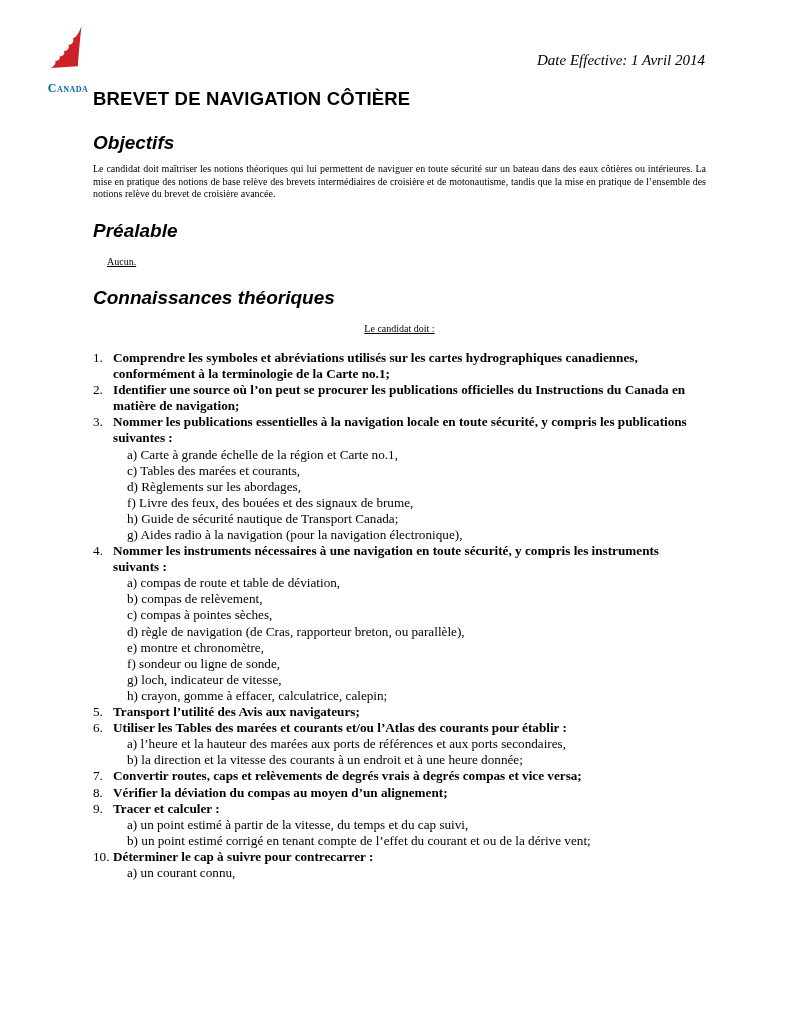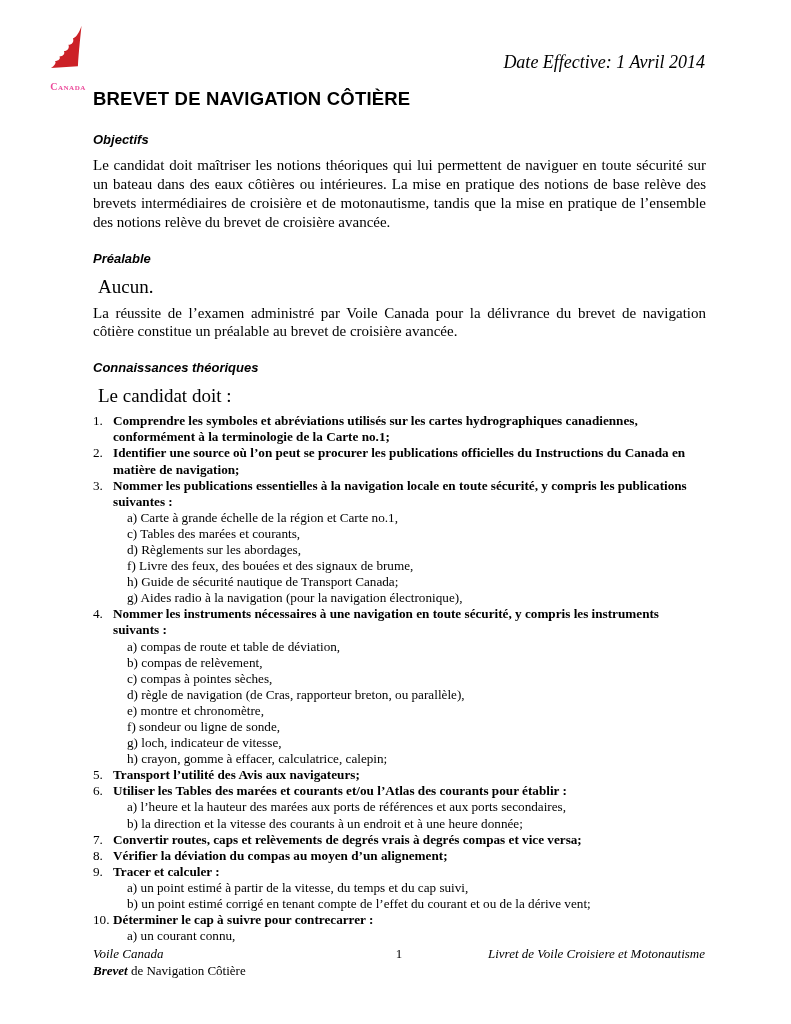--- a/index.html
+++ b/index.html
@@ -18,64 +18,65 @@
     position: absolute;
     left: 42px;
     top: 24px;
     width: 52px;
     text-align: center;
   }
   .logo-text {
     font-family: "Liberation Serif", serif;
     font-variant: small-caps;
     font-weight: bold;
-    color: #ec4899;
-    font-size: 10px;
+    color: #0369a1;
+    font-size: 12px;
     letter-spacing: 0.5px;
     margin-top: -1px;
   }
   .date-line {
     position: absolute;
     top: 52px;
     right: 86px;
     font-style: italic;
-    font-size: 18px;
+    font-size: 15px;
   }
   .main {
     position: absolute;
     left: 93px;
     top: 88px;
     width: 613px;
   }
   .doc-title {
     font-family: "Liberation Sans", sans-serif;
     font-weight: bold;
     font-size: 18.5px;
     letter-spacing: 0.2px;
     margin: 0 0 22px 0;
   }
   .sec-heading {
     font-family: "Liberation Sans", sans-serif;
     font-weight: bold;
     font-style: italic;
-    font-size: 13px;
+    font-size: 19px;
     margin: 19px 0 9px 0;
   }
   p.body-text {
-    font-size: 15px;
+    font-size: 10px;
     line-height: 1.26;
     margin: 0;
     text-align: justify;
   }
   p.plain {
-    font-size: 19px;
+    font-size: 10px;
     line-height: 1.26;
-    margin: 5px;
-  }
-  .intro-gap { margin-bottom: 17px; }
+    margin: 14px;
+    text-decoration: underline;
+  }
+  .intro-gap { margin-bottom: 17px; text-align: center; }
   .list {
     font-size: 13.2px;
     line-height: 1.22;
   }
   .item { display: flex; }
   .item .num { flex: 0 0 20px; width: 20px; }
   .item .itext { flex: 1; font-weight: bold; }
   .sub { margin-left: 34px; }
   .footer {
     position: absolute;
@@ -110,21 +111,20 @@
 
   <div class="main">
 
     <h1 class="doc-title">BREVET DE NAVIGATION CÔTIÈRE</h1>
 
     <h2 class="sec-heading" style="margin-top:0;">Objectifs</h2>
     <p class="body-text">Le candidat doit maîtriser les notions théoriques qui lui permettent de naviguer en toute sécurité sur un bateau dans des eaux côtières ou intérieures. La mise en pratique des notions de base relève des brevets intermédiaires de croisière et de motonautisme, tandis que la mise en pratique de l’ensemble des notions relève du brevet de croisière avancée.</p>
 
     <h2 class="sec-heading">Préalable</h2>
     <p class="plain">Aucun.</p>
-    <p class="body-text">La réussite de l’examen administré par Voile Canada pour la délivrance du brevet de navigation côtière constitue un préalable au brevet de croisière avancée.</p>
 
     <h2 class="sec-heading">Connaissances théoriques</h2>
     <p class="plain intro-gap">Le candidat doit :</p>
 
     <div class="list">
 
       <div class="item">
         <span class="num">1.</span>
         <span class="itext">Comprendre les symboles et abréviations utilisés sur les cartes hydrographiques canadiennes, conformément à la terminologie de la Carte no.1;</span>
       </div>
@@ -189,22 +189,14 @@
 
       <div class="item">
         <span class="num">10.</span>
         <span class="itext">Déterminer le cap à suivre pour contrecarrer :</span>
       </div>
       <div class="sub">a) un courant connu,</div>
 
     </div>
   </div>
 
-  <div class="footer">
-    <div class="f-left">
-      <div class="it">Voile Canada</div>
-      <div><span class="bold-it">Brevet</span><span> de Navigation Côtière</span></div>
-    </div>
-    <div class="f-center">1</div>
-    <div class="f-right">Livret de Voile Croisiere et Motonautisme</div>
-  </div>
 
 </div>
 
 </body></html>

